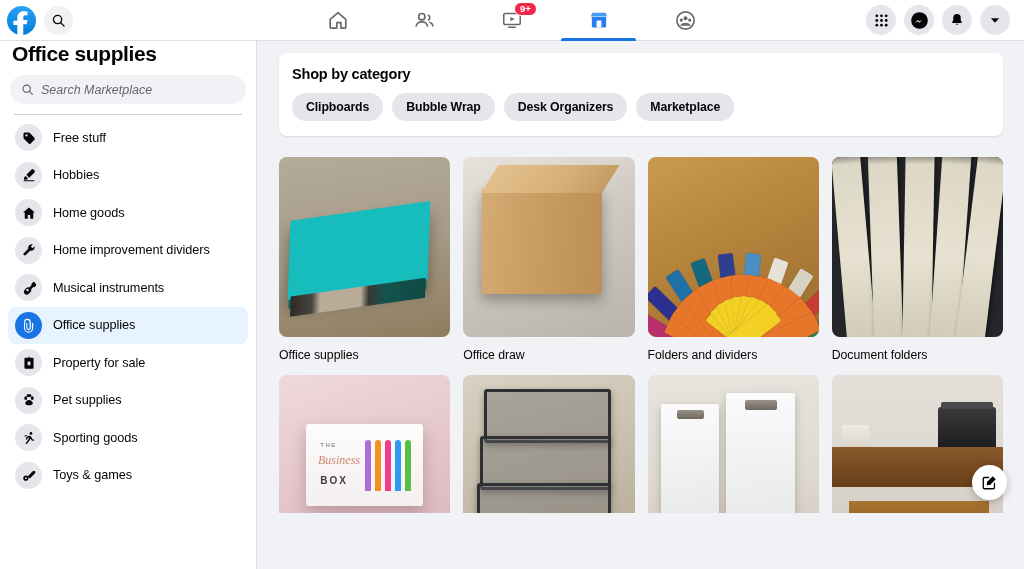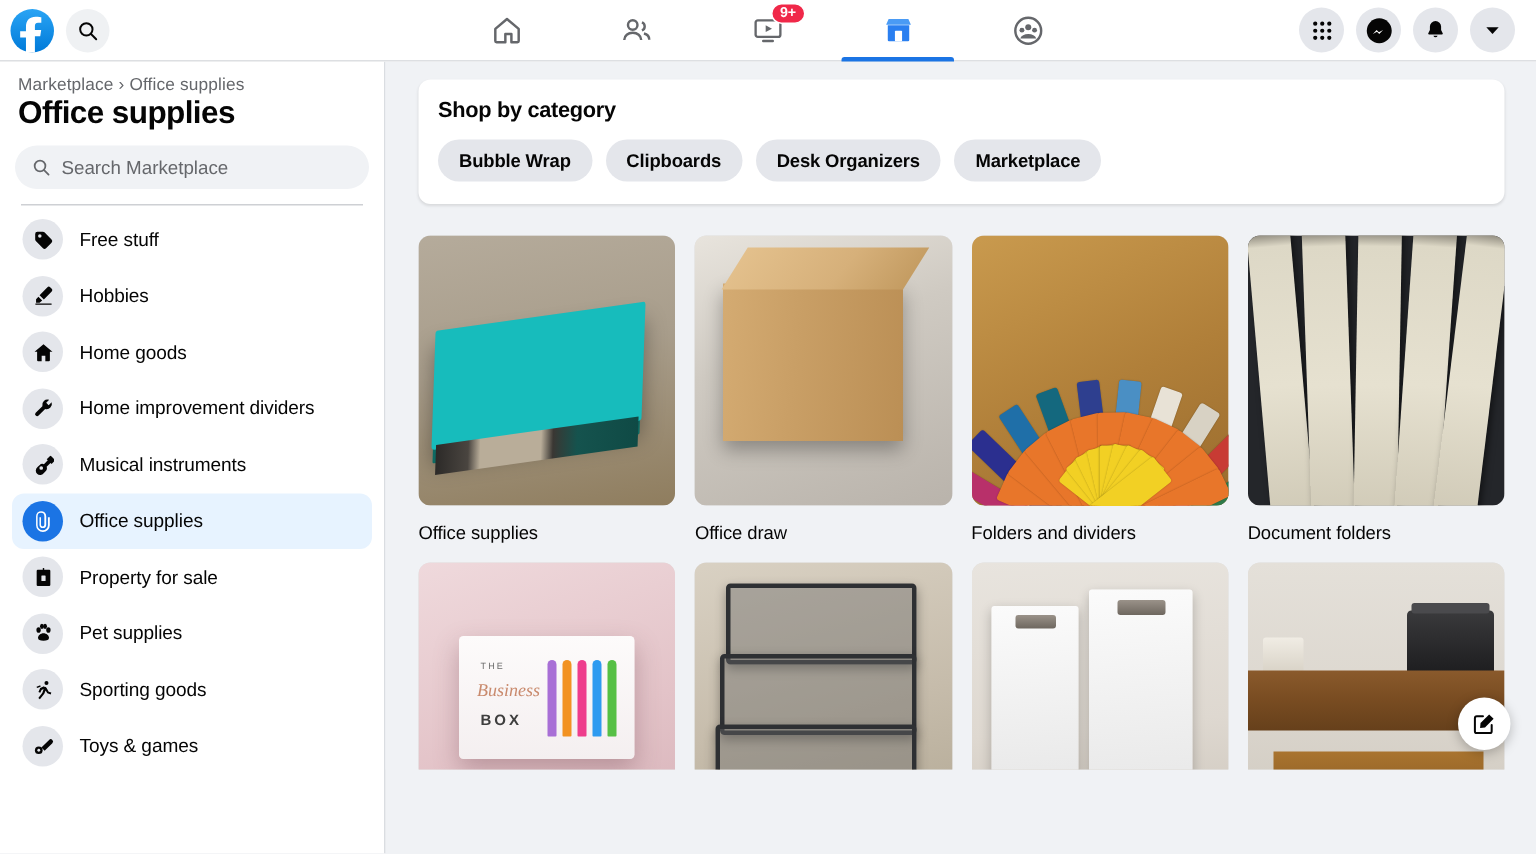--- a/index.html
+++ b/index.html
@@ -55,21 +55,21 @@
   .sidebar {
     width: 257px; background: #fff; height: 528px;
     border-right: 1px solid #dadde1; padding: 0 8px;
     overflow: hidden; position: relative;
   }
   .breadcrumb { font-size: 11.5px; color: #65676b; padding: 10px 4px 0; letter-spacing: .1px; }
   .page-title { font-size: 21px; font-weight: 700; color: #050505; padding: 1px 4px 0;
     letter-spacing: -.4px; }
   .search-box {
     margin: 9px 2px 0; height: 29px; background: #f0f2f5; border-radius: 16px;
-    display: flex; align-items: center; gap: 7px; padding: 0 11px; cursor: text;
+    display: flex; align-items: center; gap: 7px; padding: 0 11px; cursor: text; font-style: italic;
   }
   .search-box .ph { font-size: 12.5px; color: #65676b; }
   .side-div { height: 1px; background: #ced0d4; margin: 10px 6px 4px; }
   .nav-list { padding-top: 0; }
   .nav-item {
     display: flex; align-items: center; gap: 11px; height: 37.5px;
     padding: 0 7px; border-radius: 8px; cursor: pointer;
   }
   .nav-item.active { background: #e7f3ff; }
   .nav-ic {
@@ -271,21 +271,20 @@
         <svg width="12" height="12" viewBox="0 0 16 16" fill="#050505">
             <path d="M2.5 5.5h11L8 11.5z"></path>
           </svg>
       </div>
     </div>
   </div>
 
   <div class="body-wrap">
 
     <div class="sidebar">
-      <div class="breadcrumb">Marketplace › Office supplies</div>
       <div class="page-title">Office supplies</div>
 
       <div class="search-box">
         <svg width="13" height="13" viewBox="0 0 24 24" fill="none" stroke="#65676b" stroke-width="2.2">
           <circle cx="10.5" cy="10.5" r="6.6"></circle>
             <path d="M15.5 15.5L21 21" stroke-linecap="round"></path>
         </svg>
         <span class="ph">Search Marketplace</span>
       </div>
 
@@ -397,22 +396,22 @@
         </div>
 
       </div>
     </div>
 
     <div class="main">
 
       <div class="cat-card">
         <div class="cat-title">Shop by category</div>
         <div class="pill-row">
+          <div class="pill">Clipboards</div>
           <div class="pill">Bubble Wrap</div>
-          <div class="pill">Clipboards</div>
           <div class="pill">Desk Organizers</div>
           <div class="pill">Marketplace</div>
         </div>
       </div>
 
       <div class="grid">
 
         <div class="card">
           <div class="thumb">
             <div class="ph-root ph-1">

